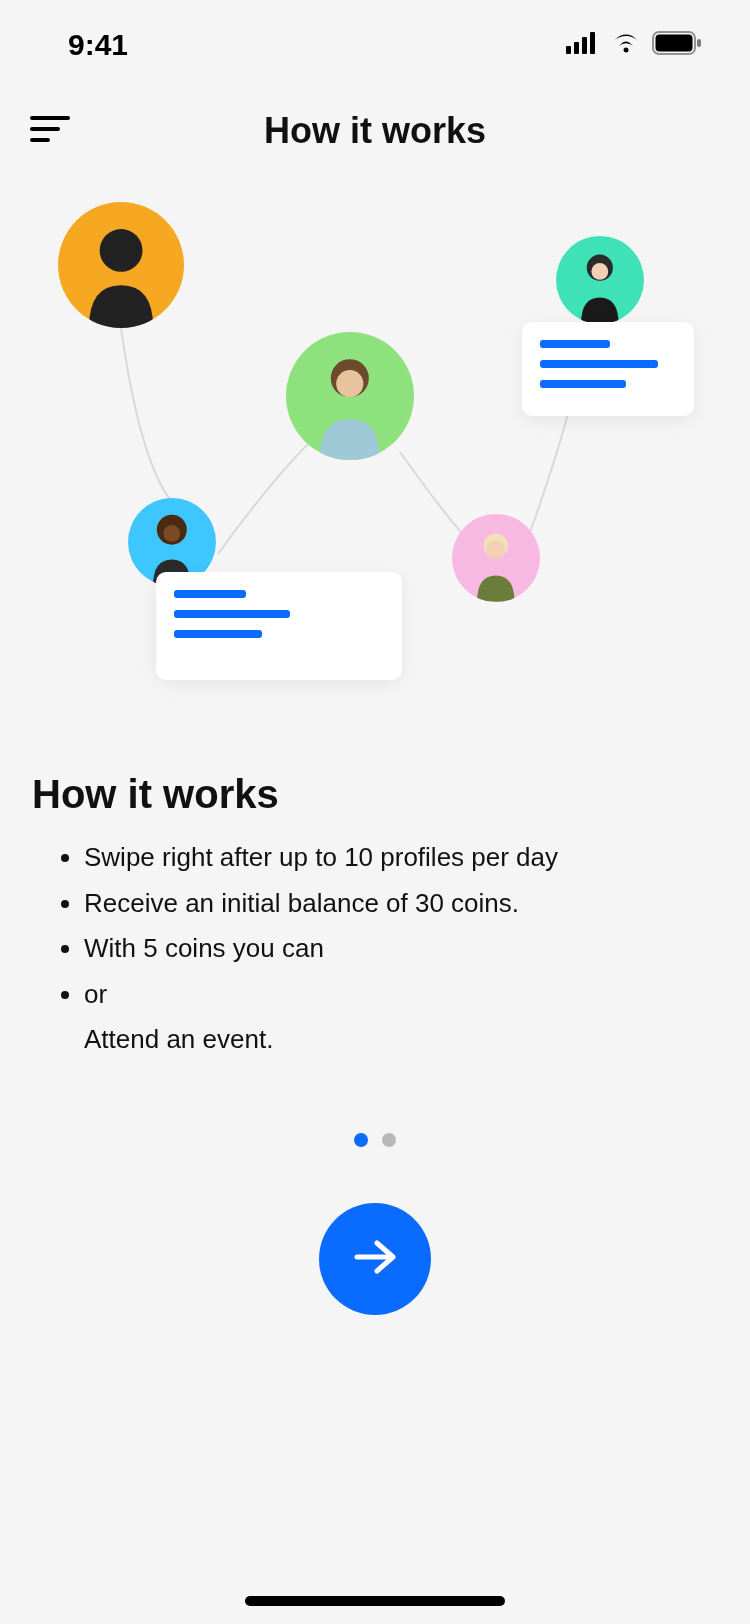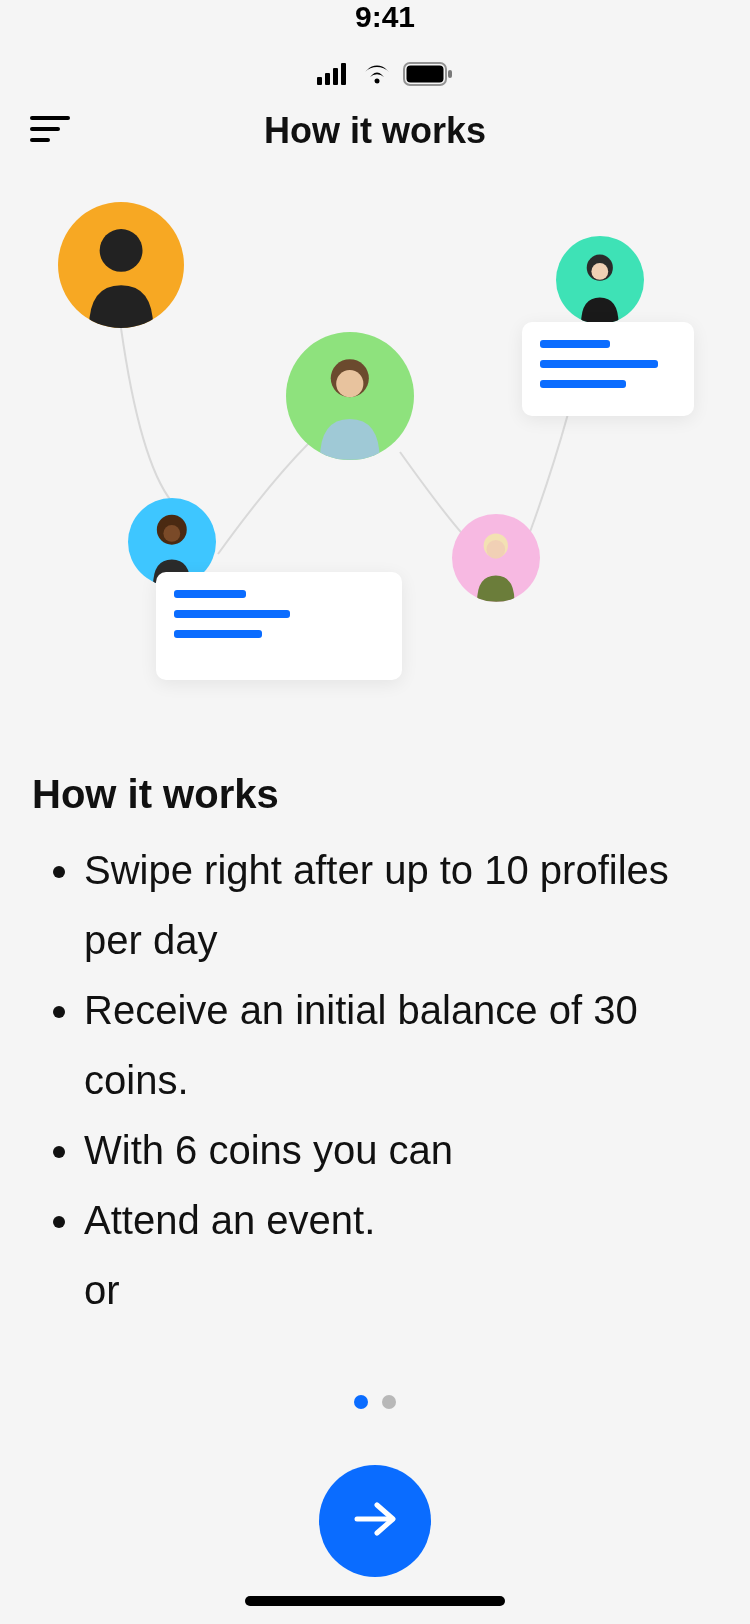--- a/index.html
+++ b/index.html
@@ -10,21 +10,20 @@
     font-family: -apple-system, BlinkMacSystemFont, "Segoe UI", Helvetica, Arial, sans-serif;
     position: relative;
     overflow: hidden;
   }
   .status-bar {
     height: 90px;
     display: flex;
     justify-content: space-between;
     align-items: center;
     padding: 0 48px 0 68px;
-    flex-direction: column;
   }
   .status-time {
     font-size: 30px;
     font-weight: 600;
     color: #000;
   }
   .status-icons {
     display: flex;
     align-items: center;
     gap: 10px;
@@ -90,21 +89,21 @@
   .intro {
     font-size: 32px;
     color: #111;
     margin-bottom: 20px;
   }
   ul.features {
     list-style: disc;
     padding-left: 52px;
   }
   ul.features li {
-    font-size: 40px;
+    font-size: 26px;
     color: #111;
     line-height: 1.75;
   }
   .sub { display: block; }
   .pager {
     display: flex;
     justify-content: center;
     gap: 14px;
     margin-top: 70px;
   }
@@ -250,24 +249,24 @@
     <div class="bar" style="width:118px"></div>
     <div class="bar" style="width:86px;margin-bottom:0"></div>
   </div>
 </div>
 
 <div class="content">
   <h2 class="section-heading">How it works</h2>
   <ul class="features">
     <li>Swipe right after up to 10 profiles per day</li>
     <li>Receive an initial balance of 30 coins.</li>
-    <li>With 6 coins you can</li>
+    <li>With 5 coins you can</li>
     <li>
+      <span class="sub">or</span>
       <span class="sub">Attend an event.</span>
-      <span class="sub">or</span>
     </li>
   </ul>
 </div>
 
 <div class="pager">
   <div class="dot active"></div>
   <div class="dot"></div>
 </div>
 
 <div class="next-btn">

